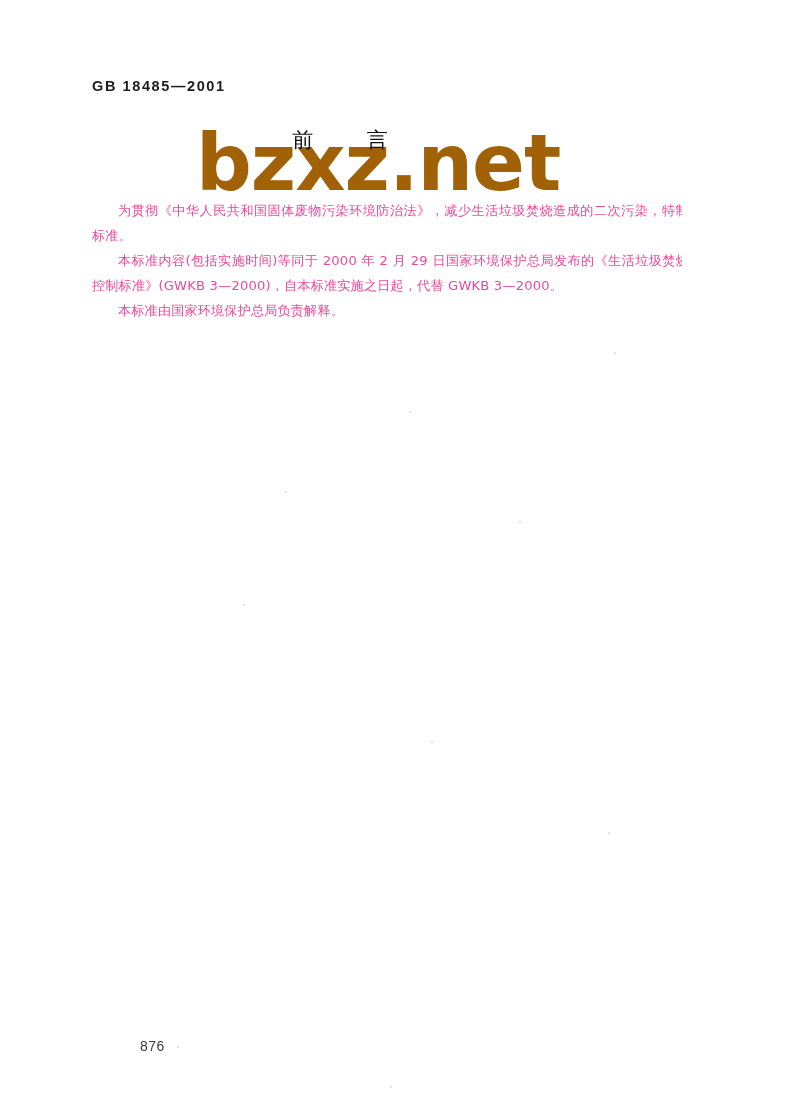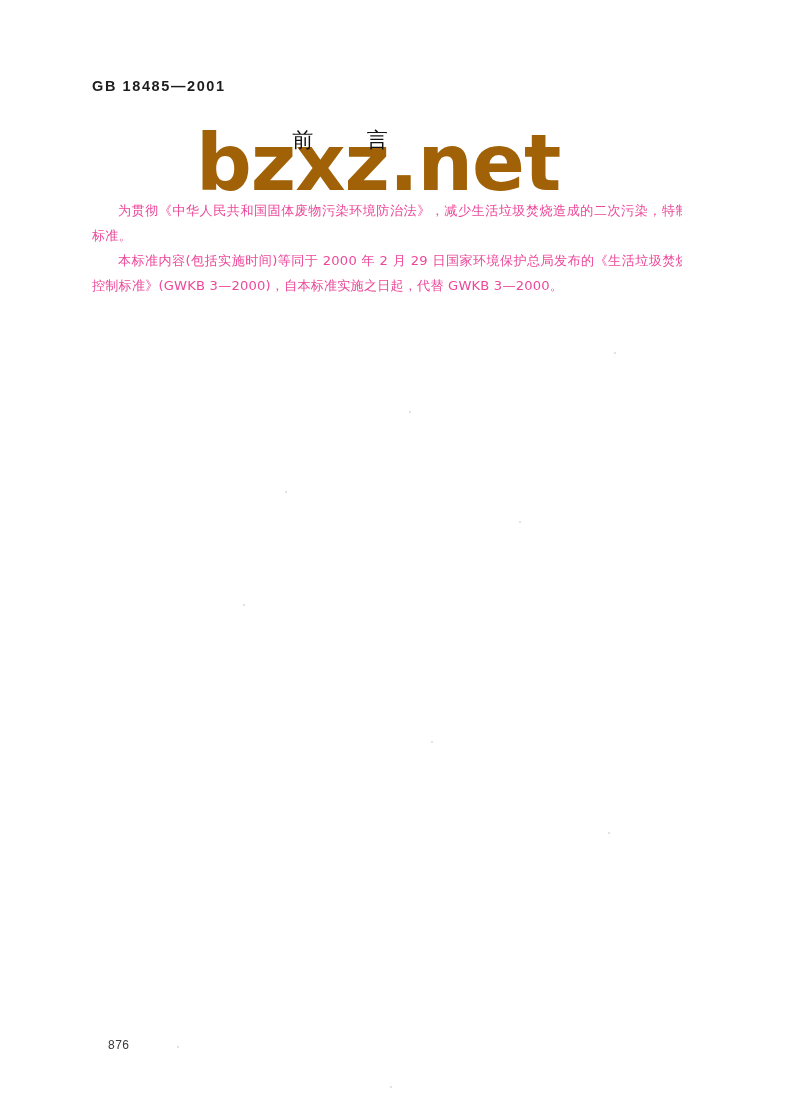--- a/index.html
+++ b/index.html
@@ -79,24 +79,24 @@
     text-align: justify;
   }
   .body-text p {
     margin: 0;
     text-indent: 26px;
     letter-spacing: 0.2px;
   }
 
   .page-number {
     position: absolute;
-    left: 108px;
+    left: 140px;
     top: 1038px;
     font-family: "Liberation Sans", sans-serif;
-    font-size: 12px;
+    font-size: 14px;
     color: #3a3a3a;
     letter-spacing: 0.5px;
   }
 </style>
 </head>
 <body>
 
 <div class="page">
 
   <div class="speckle" style="left:726px; top:70px;"></div>
@@ -118,17 +118,18 @@
 
   <div class="doc-title">
     <span>前</span>
     <span class="gap"></span>
     <span>言</span>
   </div>
 
   <div class="body-text">
     <p>为贯彻《中华人民共和国固体废物污染环境防治法》，减少生活垃圾焚烧造成的二次污染，特制定本标准。</p>
     <p>本标准内容(包括实施时间)等同于 2000 年 2 月 29 日国家环境保护总局发布的《生活垃圾焚烧污染控制标准》(GWKB 3—2000)，自本标准实施之日起，代替 GWKB 3—2000。</p>
+    <p>本标准由国家环境保护总局负责解释。</p>
   </div>
 
   <div class="page-number">876</div>
 
 </div>
 
 </body></html>

